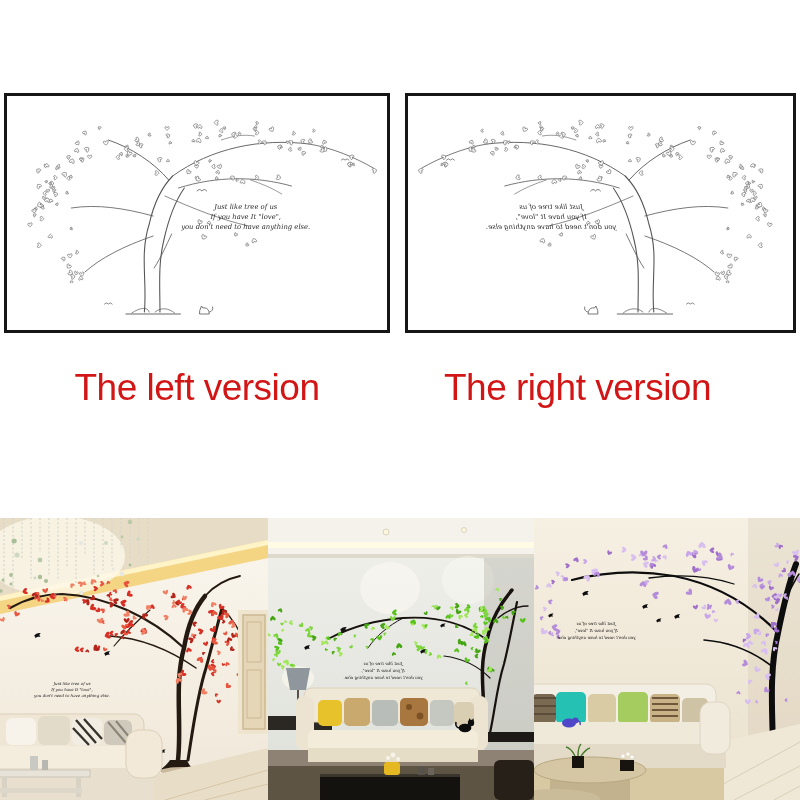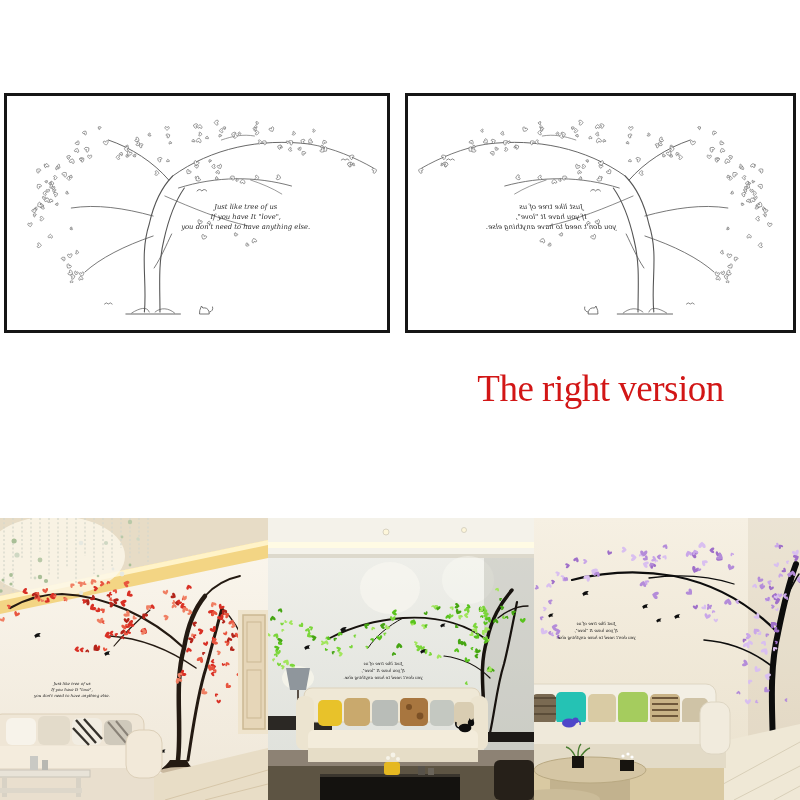--- a/index.html
+++ b/index.html
@@ -6,21 +6,21 @@
   .sheet{position:relative;width:800px;height:800px;background:#ffffff;overflow:hidden;
          font-family:"Liberation Sans",sans-serif;text-align:center;}
   .panel{position:absolute;top:93px;height:240px;background:#ffffff;
          border:3px solid #161616;box-sizing:border-box;}
   .panel svg{width:100%;height:100%;display:block;}
   .panel-left{left:4px;width:386px;}
   .panel-right{left:405px;width:391px;}
   .caption{position:absolute;top:364px;height:48px;display:flex;align-items:center;justify-content:center;
            color:var(--caption-red,#d21616);font-size:37px;letter-spacing:-0.5px;white-space:nowrap;}
   .caption-left{left:4px;width:386px;}
-  .caption-right{left:405px;width:391px;font-family:Liberation Serif, serif;}
+  .caption-right{left:382px;width:391px;}
   .photos{position:absolute;left:0;top:518px;width:800px;height:282px;display:flex;}
   .photo{height:282px;position:relative;overflow:hidden;}
   .photo svg{width:100%;height:100%;display:block;}
   .photo-1{width:268px;}.photo-2{width:266px;}.photo-3{width:266px;}
   .quote{font-family:"DejaVu Serif",serif;font-style:italic;}
 </style>
 </head>
 <body>
 
 <div class="sheet">
@@ -202,20 +202,21 @@
       </g>
     </svg>
   </div>
 
   <div class="panel panel-right">
     <svg viewBox="0 0 390 234" xmlns="http://www.w3.org/2000/svg" xmlns:xlink="http://www.w3.org/1999/xlink" preserveAspectRatio="none">
       <use href="#dtree" xlink:href="#dtree" transform="translate(390,0) scale(-1,1)"></use>
     </svg>
   </div>
 
+  <div class="caption caption-left">The left version</div>
   <div class="caption caption-right">The right version</div>
 
   <div class="photos">
 
     <div class="photo photo-1">
       <svg viewBox="0 0 268 282" xmlns="http://www.w3.org/2000/svg">
         <defs>
           <linearGradient id="p1wall" x1="0" y1="0" x2="0" y2="1">
             <stop offset="0" stop-color="#fbf7ef"></stop>
               <stop offset="1" stop-color="#efe7d8"></stop>

